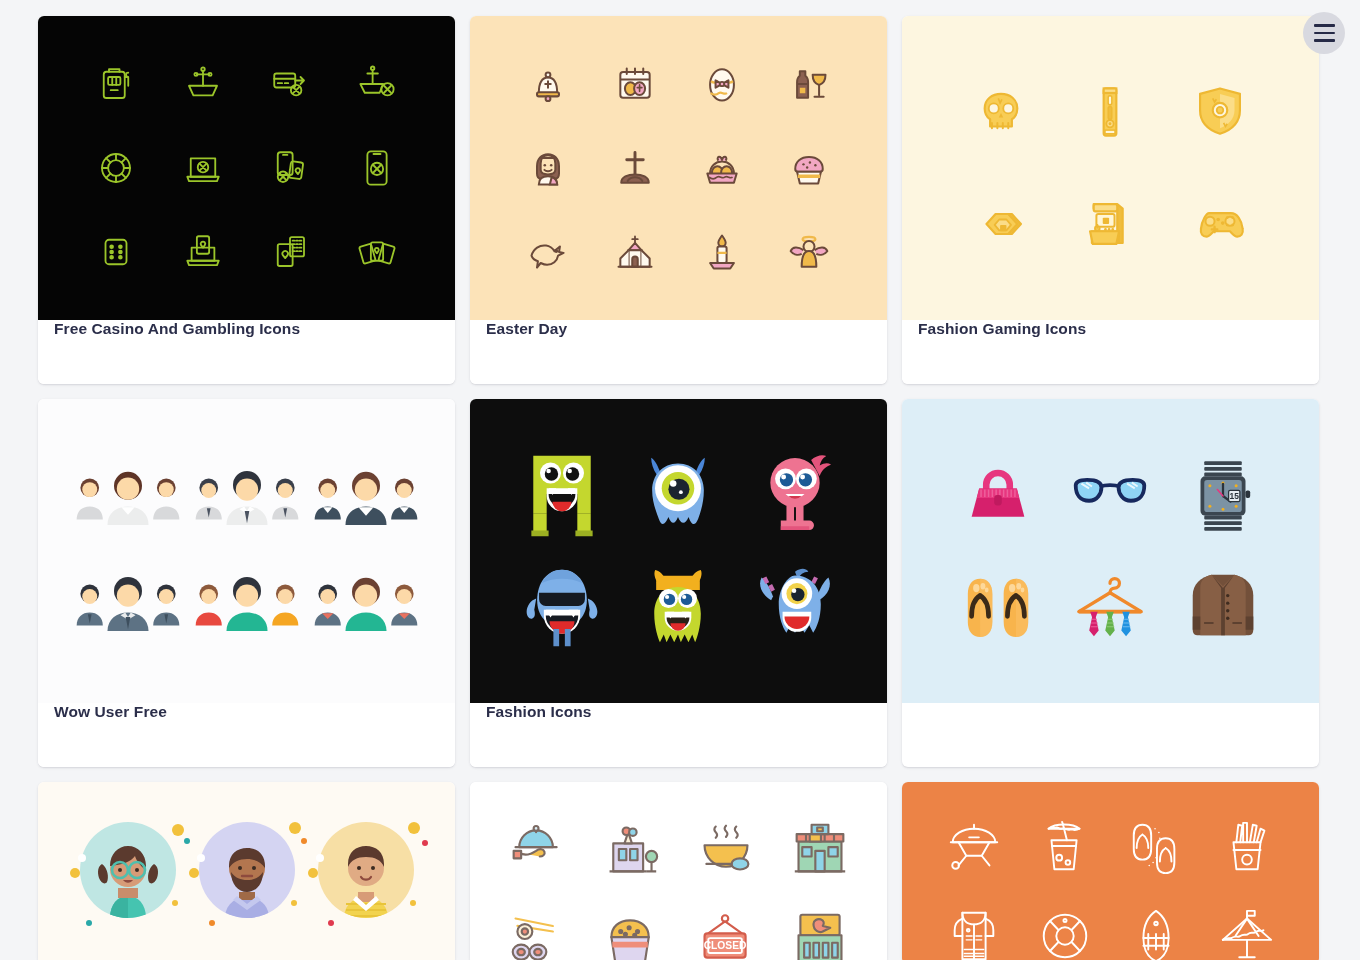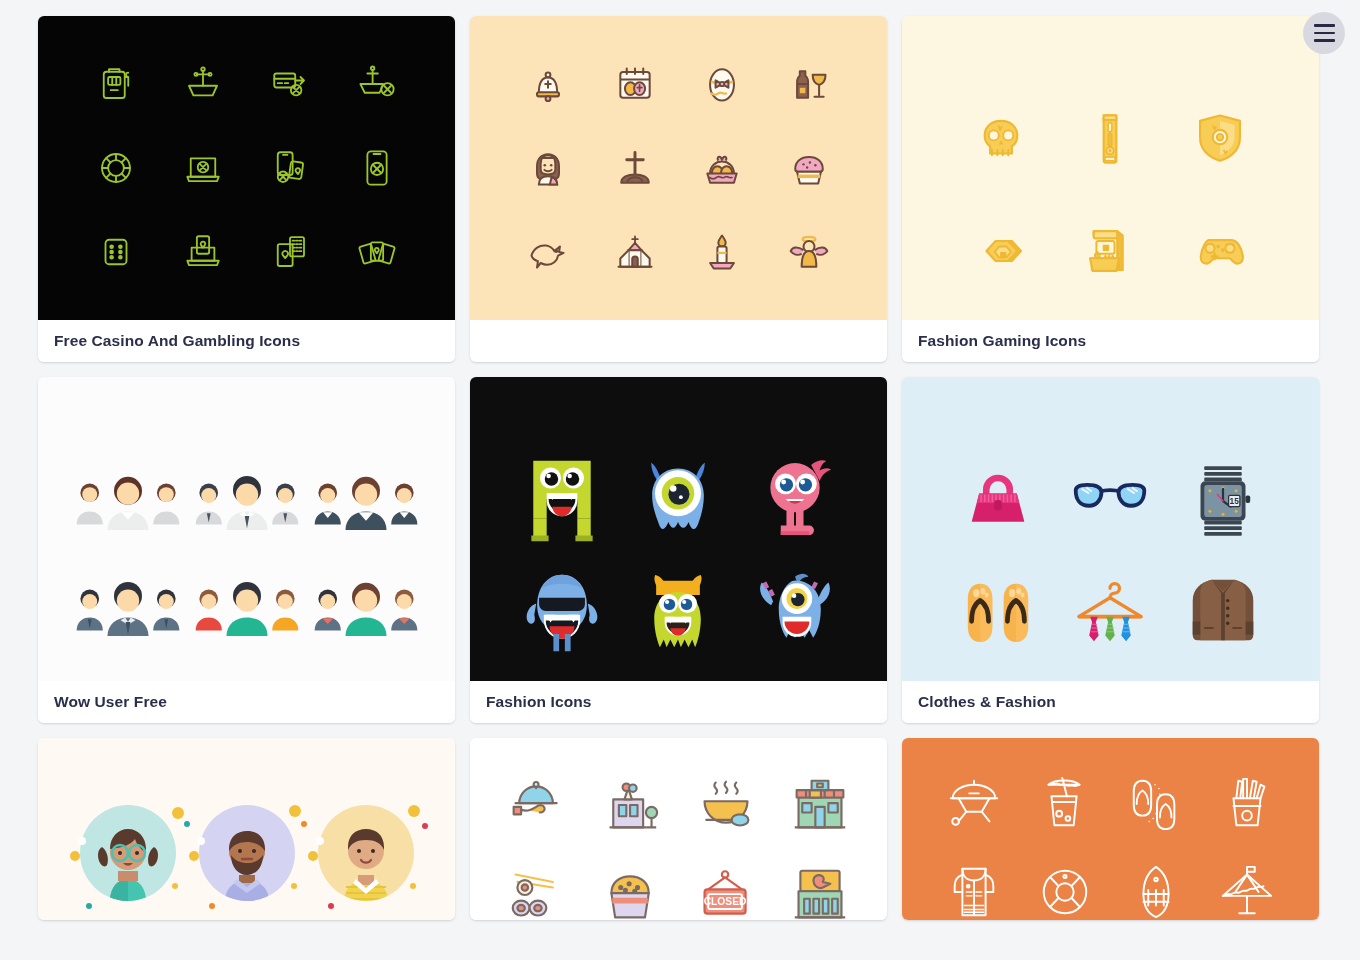--- a/index.html
+++ b/index.html
@@ -26,44 +26,43 @@
     display: flex;
     flex-direction: column;
   }
   .card-preview {
     height: 304px;
     position: relative;
     overflow: hidden;
   }
   .card-preview.tall { height: 182px; }
   .card-title-bar {
-    height: 42px;
+    height: 64px;
     display: flex;
-    align-items: center;
     padding: 0 16px;
     background: #fff;
   }
   .card-title {
     font-size: 15.5px;
     font-weight: bold;
     color: #2b2e4a;
     letter-spacing: .1px;
   }
 
   
   .icon-grid {
     width: 100%; height: 100%;
     display: grid;
     align-items: center;
     justify-items: center;
     padding: 26px 34px;
   }
   .g4x3 { grid-template-columns: repeat(4,1fr); grid-template-rows: repeat(3,1fr); }
   .g4x2 { grid-template-columns: repeat(4,1fr); grid-template-rows: repeat(2,1fr); }
-  .g3x2 { grid-template-columns: repeat(3,1fr); grid-template-rows: repeat(2,1fr); margin-top: 27px; }
+  .g3x2 { grid-template-columns: repeat(3,1fr); grid-template-rows: repeat(2,1fr); }
   .ico { display:block; }
 
   
   .hamburger {
     position: absolute;
     top: 12px; right: 15px;
     width: 42px; height: 42px;
     border-radius: 50%;
     background: #d8d9e0;
     display: flex; flex-direction: column;
@@ -276,20 +275,23 @@
             <path d="M11 36h26l-4 6H15z" fill="#f2a7c3" stroke="#6b4a3a" stroke-width="2.2" stroke-linejoin="round"></path>
           </svg>
           <svg class="ico" width="44" height="44" viewBox="0 0 48 48">
             <ellipse cx="24" cy="10" rx="7" ry="2.5" fill="none" stroke="#f0b94a" stroke-width="2.4"></ellipse>
             <circle cx="24" cy="18" r="6" fill="#fce3b8" stroke="#6b4a3a" stroke-width="2.2"></circle>
             <path d="M18 22c-6-4-12-4-14 1 3 4 8 5 12 3" fill="#f2a7c3" stroke="#6b4a3a" stroke-width="2.2" stroke-linejoin="round"></path>
             <path d="M30 22c6-4 12-4 14 1-3 4-8 5-12 3" fill="#f2a7c3" stroke="#6b4a3a" stroke-width="2.2" stroke-linejoin="round"></path>
             <path d="M24 23c5 0 8 6 8 17H16c0-11 3-17 8-17z" fill="#f0b94a" stroke="#6b4a3a" stroke-width="2.2" stroke-linejoin="round"></path>
           </svg>
         </div>
+      </div>
+      <div class="card-title-bar">
+        <div class="card-title">Easter Day</div>
       </div>
     </div>
 
     <div class="card">
       <div class="card-preview" style="background:#fdf6e0">
         <div class="icon-grid g3x2" style="padding:40px 44px">
           <svg class="ico" width="58" height="58" viewBox="0 0 64 64">
             <path d="M14 28c0-10 8-16 18-16s18 6 18 16c0 6-3 10-6 12v8H20v-8c-3-2-6-6-6-12z" fill="#f8cd55" stroke="#eeb833" stroke-width="2.4" stroke-linejoin="round"></path>
             <circle cx="24" cy="28" r="5.5" fill="#fdf6e0" stroke="#eeb833" stroke-width="2"></circle>
             <circle cx="40" cy="28" r="5.5" fill="#fdf6e0" stroke="#eeb833" stroke-width="2"></circle>
@@ -659,23 +661,20 @@
             <path d="M8 48h8v14H8zM64 48h8v14h-8z" fill="#5d4130"></path>
             <g fill="#3f2c20">
                 <circle cx="45" cy="26" r="1.8"></circle>
                 <circle cx="45" cy="34" r="1.8"></circle>
                 <circle cx="45" cy="42" r="1.8"></circle>
                 <circle cx="45" cy="50" r="1.8"></circle>
               </g>
             <path d="M20 54h10v2H20zM50 54h10v2H50z" fill="#5d4130"></path>
           </svg>
         </div>
-      </div>
-      <div class="card-title-bar">
-        <div class="card-title">Clothes &amp; Fashion</div>
       </div>
     </div>
 
     <div class="card">
       <div class="card-preview tall" style="background:#fefaf3">
         <div class="icon-grid g3x2" style="padding:28px 30px; grid-template-rows: 120px 120px">
           <div class="av-wrap">
             <div class="av-circle" style="background:#bfe6e3"></div>
             <svg width="96" height="96" viewBox="0 0 96 96" style="position:absolute;inset:0">
               <clipPath id="c1">

